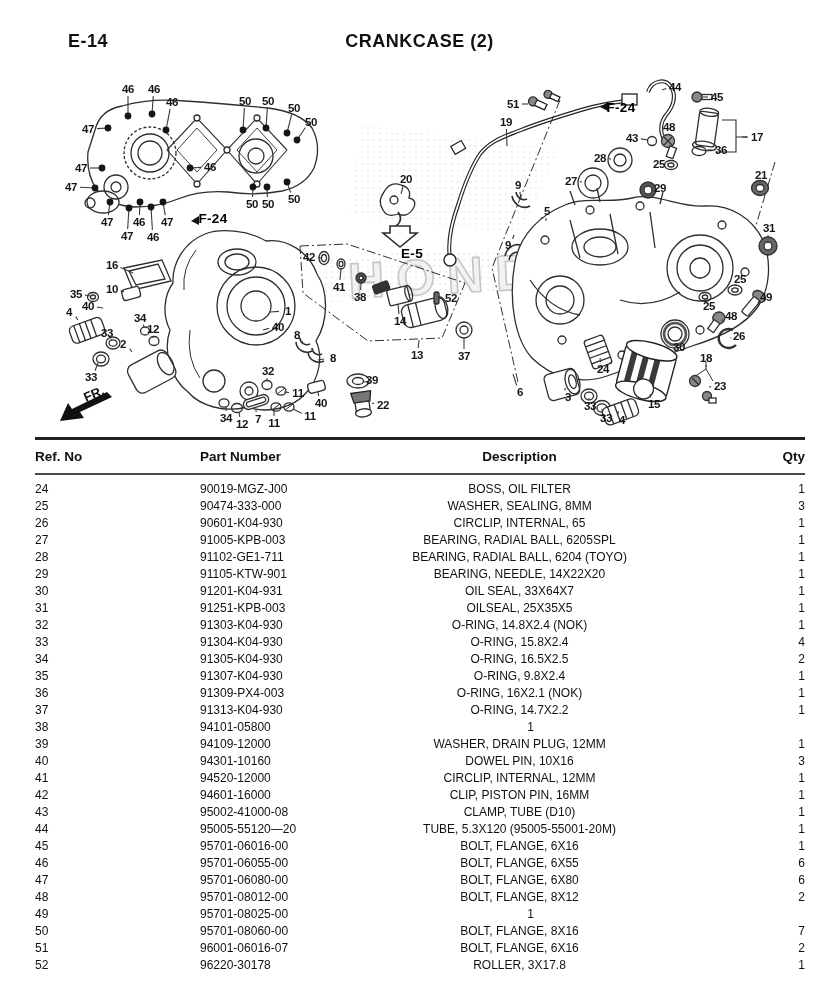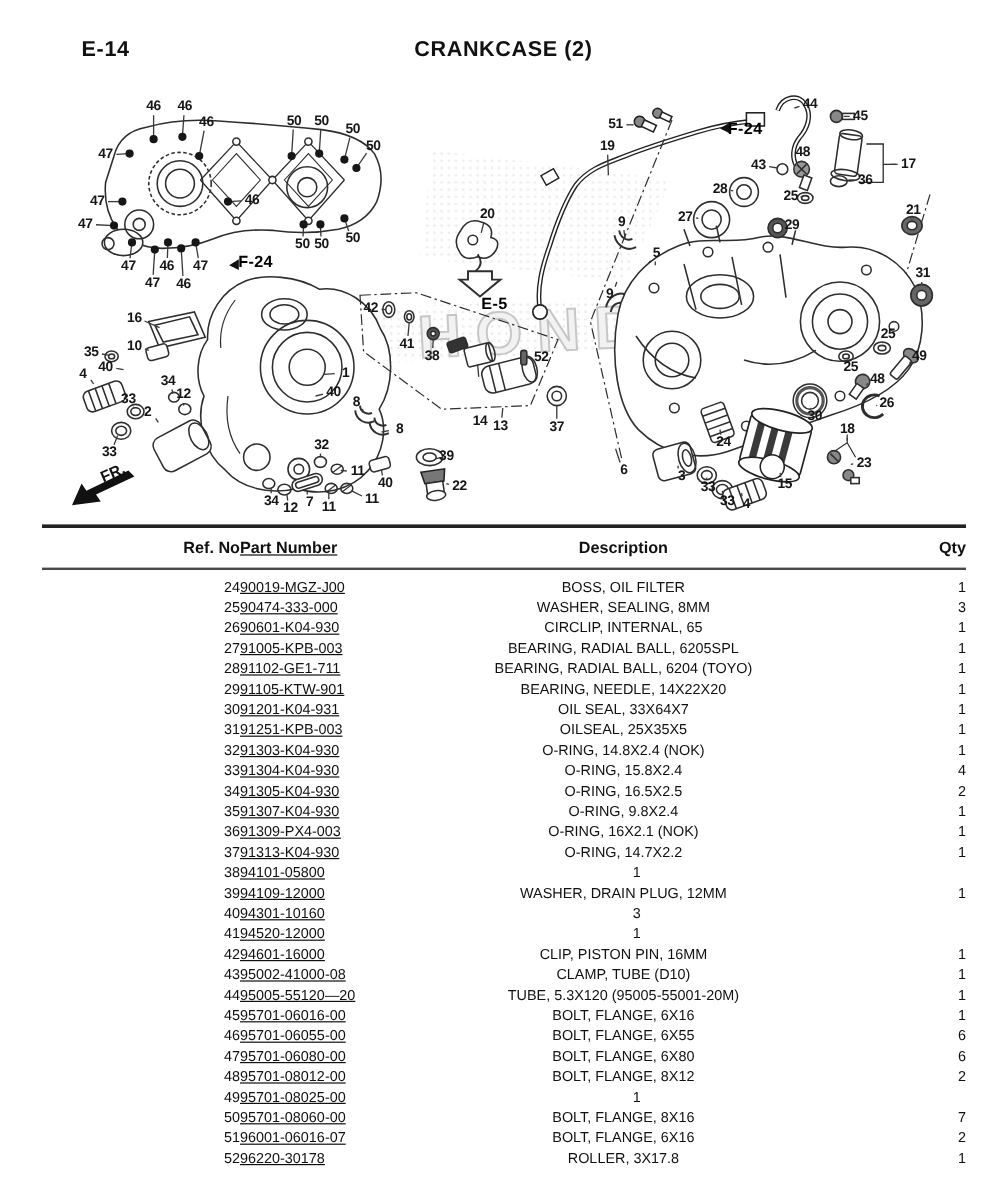--- a/index.html
+++ b/index.html
@@ -28,22 +28,22 @@
   .table{position:absolute;left:35px;top:437px;width:770px;}
   .thead{
     display:flex;align-items:center;
     border-top:3px solid #222;border-bottom:2px solid #4a4a4a;
     padding:9px 0 9px 0;
   }
   .hcell{font-size:13.5px;font-weight:700;}
   .tbody{padding-top:6px;}
   .trow{display:flex;height:17px;line-height:17px;}
   .tcell{font-size:12px;white-space:nowrap;overflow:hidden;}
-  .c-ref{width:165px;text-align:right;}
-  .c-part{width:184px;text-align:left;text-decoration:underline;}
+  .c-ref{width:165px;text-align:left;}
+  .c-part{width:184px;text-align:left;}
   .c-desc{flex:1;text-align:center;}
   .c-qty{width:150px;text-align:right;}
 </style>
 </head>
 <body>
 
 <div class="page-code">E-14</div>
 <div class="page-title">CRANKCASE (2)</div>
 
 <div id="diagram">
@@ -463,21 +463,21 @@
       <div class="callout" style="left: 268px; top: 371px;">32</div>
       <div class="callout" style="left: 298px; top: 393px;">11</div>
       <div class="callout" style="left: 310px; top: 416px;">11</div>
       <div class="callout" style="left: 226px; top: 418px;">34</div>
       <div class="callout" style="left: 242px; top: 424px;">12</div>
       <div class="callout" style="left: 258px; top: 419px;">7</div>
       <div class="callout" style="left: 274px; top: 423px;">11</div>
       <div class="callout" style="left: 309px; top: 257px;">42</div>
       <div class="callout" style="left: 339px; top: 287px;">41</div>
       <div class="callout" style="left: 360px; top: 297px;">38</div>
-      <div class="callout" style="left: 400px; top: 321px; margin-top: 30px;">14</div>
+      <div class="callout" style="left: 400px; top: 321px;">14</div>
       <div class="callout" style="left: 451px; top: 298px;">52</div>
       <div class="callout" style="left: 417px; top: 355px;">13</div>
       <div class="callout" style="left: 464px; top: 356px;">37</div>
       <div class="callout" style="left: 372px; top: 380px;">39</div>
       <div class="callout" style="left: 321px; top: 403px;">40</div>
       <div class="callout" style="left: 383px; top: 405px;">22</div>
       <div class="callout" style="left: 406px; top: 179px;">20</div>
       <div class="callout" style="left: 506px; top: 122px;">19</div>
       <div class="callout" style="left: 513px; top: 104px;">51</div>
       <div class="callout" style="left: 518px; top: 185px;">9</div>
@@ -615,25 +615,27 @@
       </div>
       <div class="trow">
         <span class="tcell c-ref">39</span>
         <span class="tcell c-part">94109-12000</span>
         <span class="tcell c-desc">WASHER, DRAIN PLUG, 12MM</span>
         <span class="tcell c-qty">1</span>
       </div>
       <div class="trow">
         <span class="tcell c-ref">40</span>
         <span class="tcell c-part">94301-10160</span>
+        <span class="tcell c-desc">DOWEL PIN, 10X16</span>
         <span class="tcell c-qty">3</span>
       </div>
       <div class="trow">
         <span class="tcell c-ref">41</span>
         <span class="tcell c-part">94520-12000</span>
+        <span class="tcell c-desc">CIRCLIP, INTERNAL, 12MM</span>
         <span class="tcell c-qty">1</span>
       </div>
       <div class="trow">
         <span class="tcell c-ref">42</span>
         <span class="tcell c-part">94601-16000</span>
         <span class="tcell c-desc">CLIP, PISTON PIN, 16MM</span>
         <span class="tcell c-qty">1</span>
       </div>
       <div class="trow">
         <span class="tcell c-ref">43</span>

